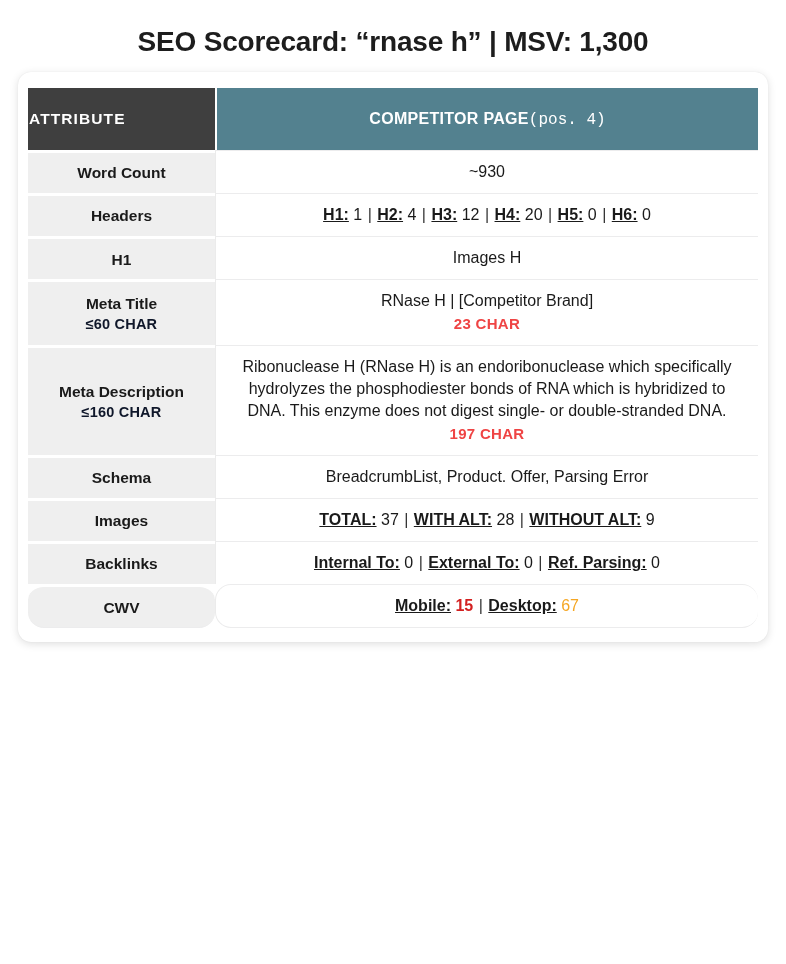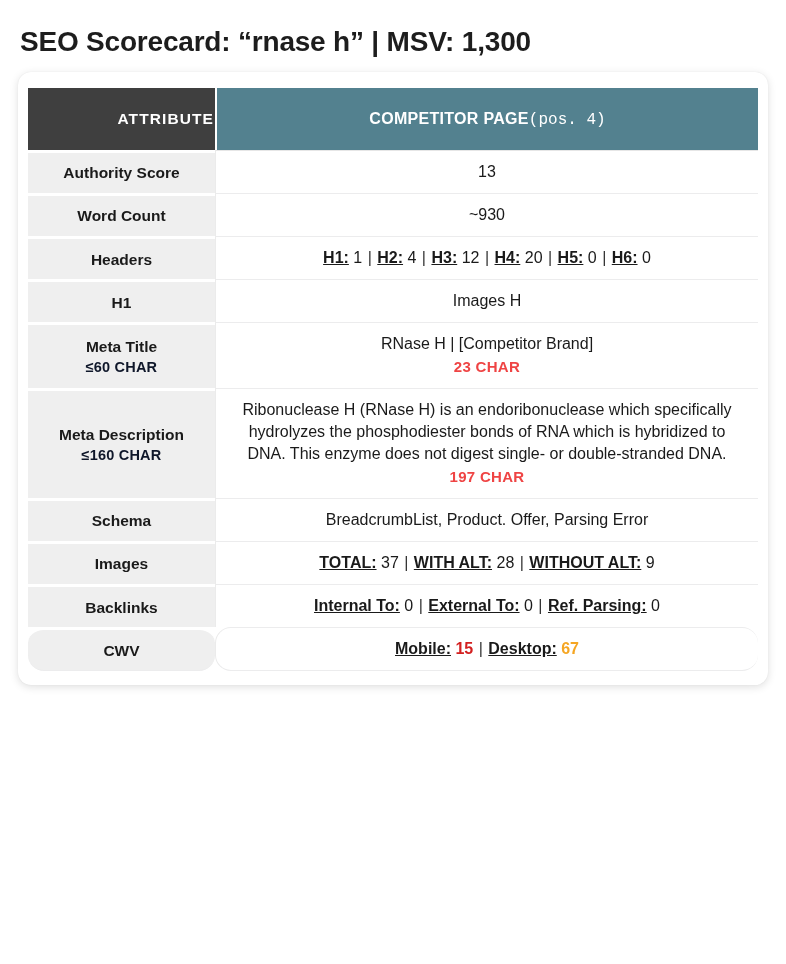--- a/index.html
+++ b/index.html
@@ -16,20 +16,21 @@
   }
 
   .page {
     width: 786px;
     height: 964px;
     box-sizing: border-box;
     position: relative;
   }
 
   .page-title {
+    text-align: center;
     font-size: 28px;
     font-weight: 700;
     color: #1d1d1d;
     letter-spacing: -0.2px;
     padding: 24px 20px 0 20px;
     line-height: 1.25;
   }
 
   .card {
     position: absolute;
@@ -52,21 +53,21 @@
 
   table.scorecard col.attr-col { width: 187px; }
   table.scorecard col.val-col  { width: 543px; }
 
   th.attr-head {
     background: #3f3f3f;
     color: #ffffff;
     font-size: 15.5px;
     font-weight: 700;
     letter-spacing: 1.1px;
-    text-align: right;
+    text-align: left;
     height: 60px;
     vertical-align: middle;
     border: none;
   }
 
   th.val-head {
     background: #53818f;
     color: #ffffff;
     font-size: 16px;
     font-weight: 400;
@@ -123,21 +124,21 @@
   .charcount {
     display: block;
     color: #ef4444;
     font-weight: 700;
     font-size: 15px;
     margin-top: 2px;
     letter-spacing: 0.3px;
   }
   .desc-text { display: block; }
   .val-red { color: #d32020; font-weight: 700; }
-  .val-orange { color: #f5a623; font-weight: 700; }
+  .val-orange { color: #f5a623; font-weight: 400; }
 </style>
 </head>
 <body>
 
 <div class="page">
 
   <div class="page-title">SEO Scorecard: “rnase h” | MSV: 1,300</div>
 
   <div class="card">
     <table class="scorecard">
@@ -148,26 +149,20 @@
       <thead>
         <tr>
           <th class="attr-head">ATTRIBUTE</th>
           <th class="val-head">
             <span class="hl">COMPETITOR PAGE</span><span class="sub">(pos. 4)</span>
           </th>
         </tr>
       </thead>
       <tbody id="table-body">
           <tr>
-            <td class="attr-cell"><span>Authority Score</span></td>
-            <td class="val-cell first-body">
-              <span class="desc-text">13</span>
-            </td>
-          </tr>
-          <tr>
             <td class="attr-cell"><span>Word Count</span></td>
             <td class="val-cell">
               <span class="desc-text">~930</span>
             </td>
           </tr>
           <tr>
             <td class="attr-cell"><span>Headers</span></td>
             <td class="val-cell"><span class="kv-label">H1:</span><span> 1</span><span class="sep"> | </span><span class="kv-label">H2:</span><span> 4</span><span class="sep"> | </span><span class="kv-label">H3:</span><span> 12</span><span class="sep"> | </span><span class="kv-label">H4:</span><span> 20</span><span class="sep"> | </span><span class="kv-label">H5:</span><span> 0</span><span class="sep"> | </span><span class="kv-label">H6:</span><span> 0</span></td>
           </tr>
           <tr>

